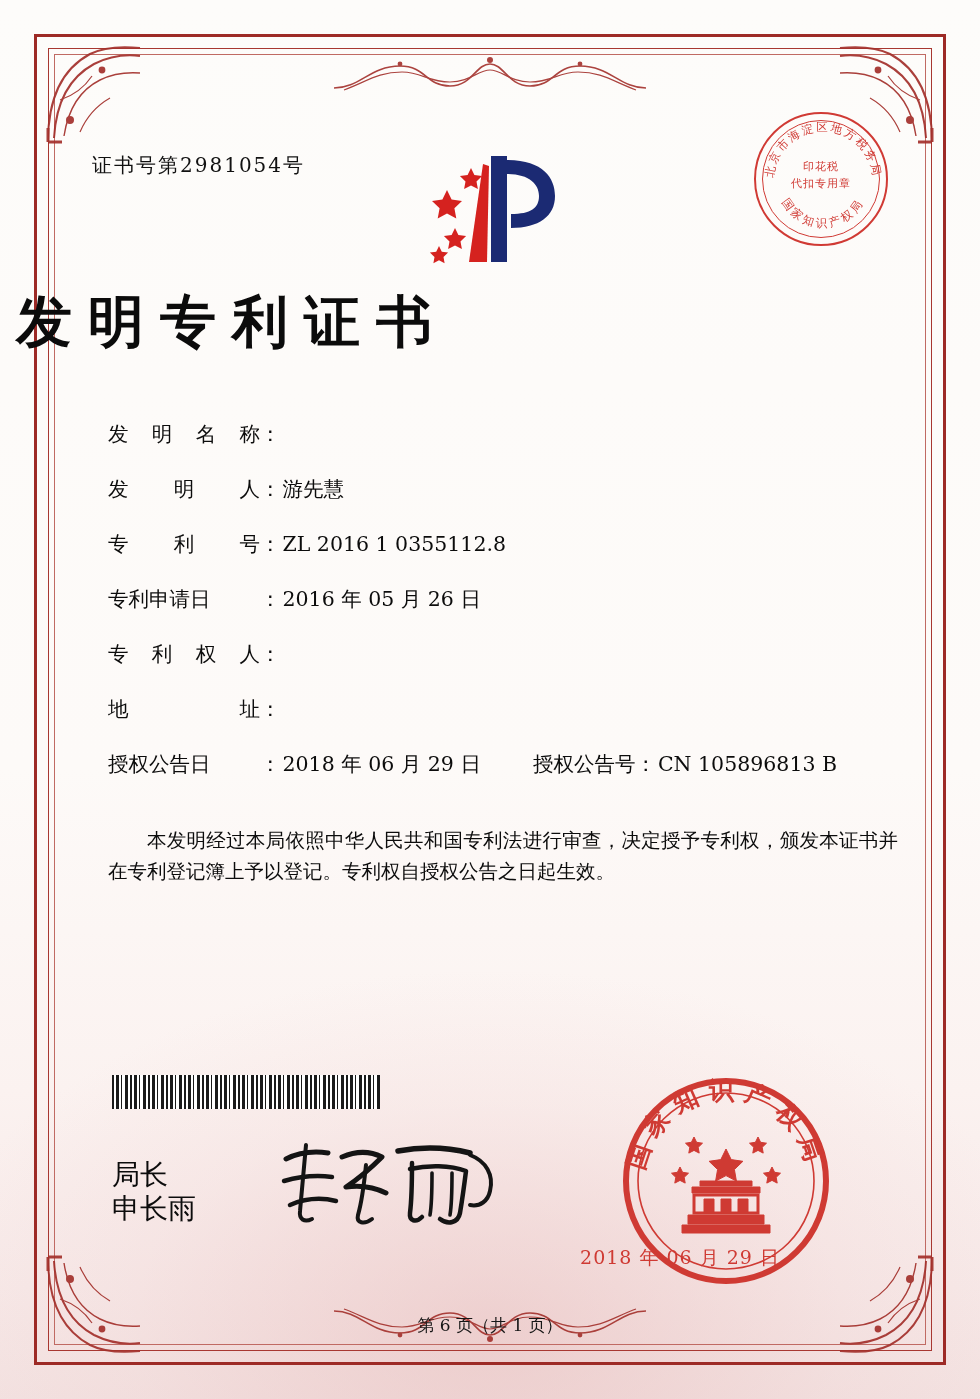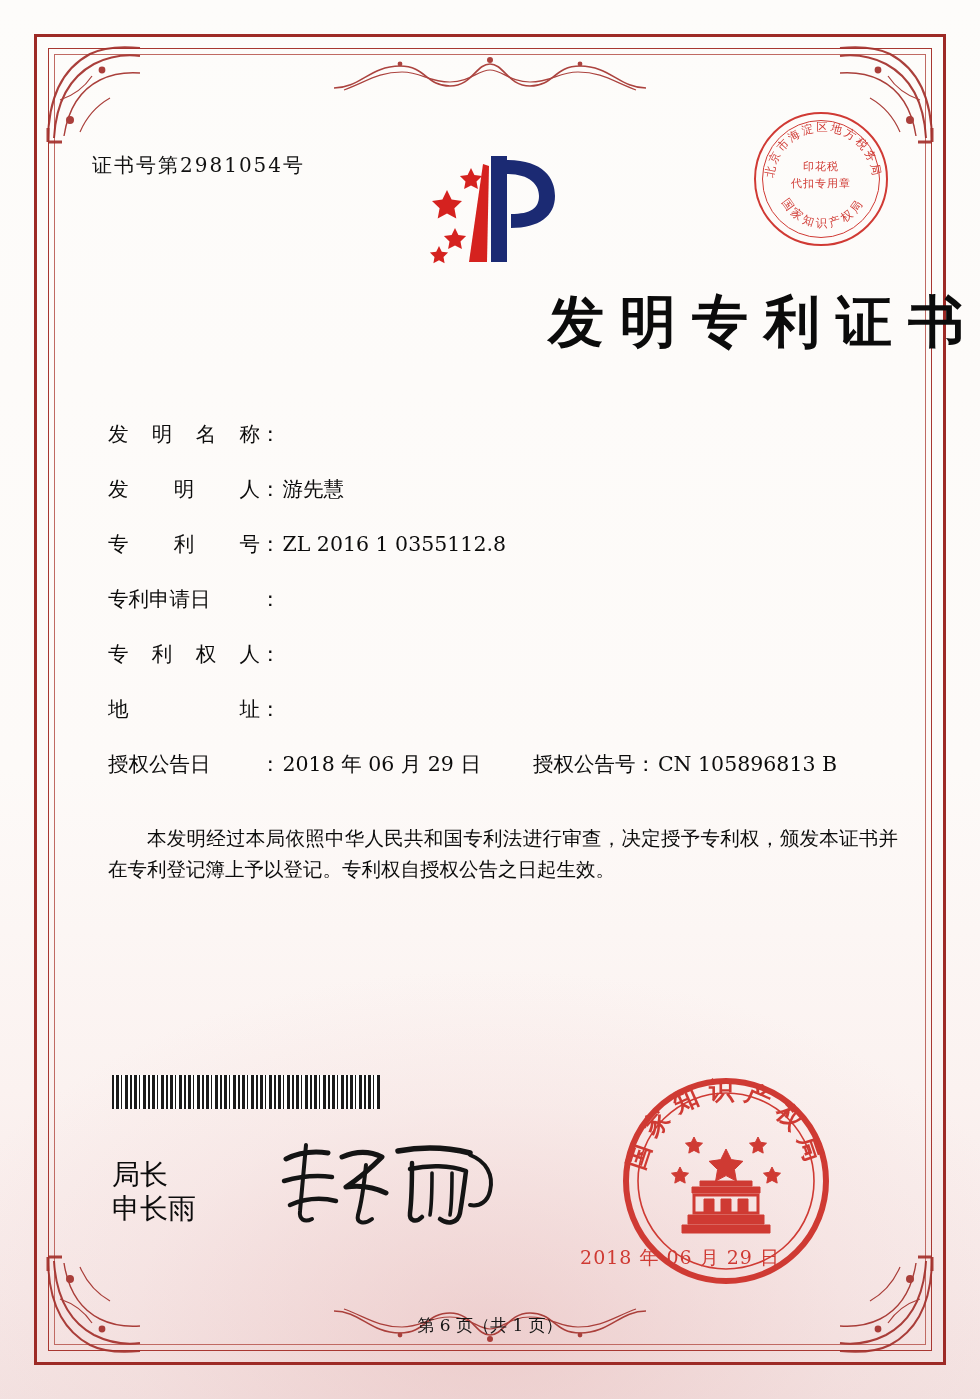--- a/index.html
+++ b/index.html
@@ -114,21 +114,21 @@
     font-size: 11px;
     line-height: 17px;
     letter-spacing: 1px;
     font-family: "DejaVu Sans", sans-serif;
   }
 
   .title {
     position: absolute;
     left: 0; right: 0;
     top: 285px;
-    text-align: right;
+    text-align: left;
     font-size: 56px;
     letter-spacing: 16px;
     font-weight: bold;
     color: #0b0b0b;
     text-indent: 16px;
     font-family: Liberation Mono, monospace;
   }
 
   
   .fields {
@@ -166,21 +166,21 @@
   
   .body-text {
     position: absolute;
     left: 108px;
     top: 825px;
     width: 790px;
     font-size: 19.5px;
     line-height: 31px;
     color: #0c0c0c;
     text-align: justify;
-    font-family: Liberation Mono, monospace;
+    font-family: Liberation Serif, serif;
   }
   .body-text p {
     margin: 0 0 2px 0;
     text-indent: 2em;
   }
 
   
   .barcode {
     position: absolute;
     left: 112px;
@@ -389,20 +389,21 @@
       </div>
       <div class="field-colon">：</div>
       <div class="field-value">ZL 2016 1 0355112.8</div>
     </div>
 
     <div class="field-row">
       <div class="field-label wide">
         <span class="ch">专利申请日</span>
       </div>
       <div class="field-colon">：</div>
+      <div class="field-value">2016 年 05 月 26 日</div>
     </div>
 
     <div class="field-row">
       <div class="field-label">
         <span class="ch">专</span>
           <span class="ch">利</span>
           <span class="ch">权</span>
           <span class="ch">人</span>
       </div>
       <div class="field-colon">：</div>

